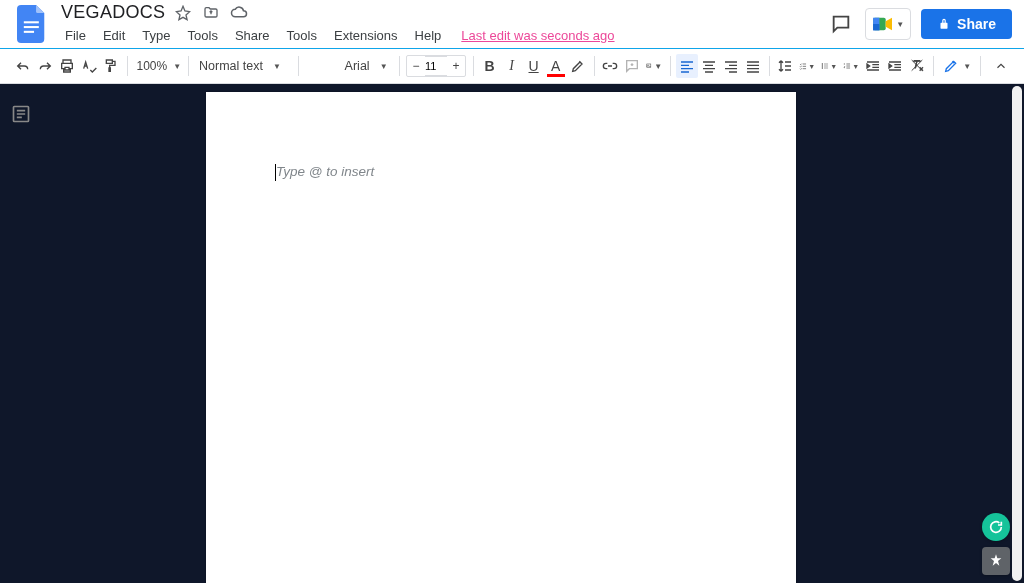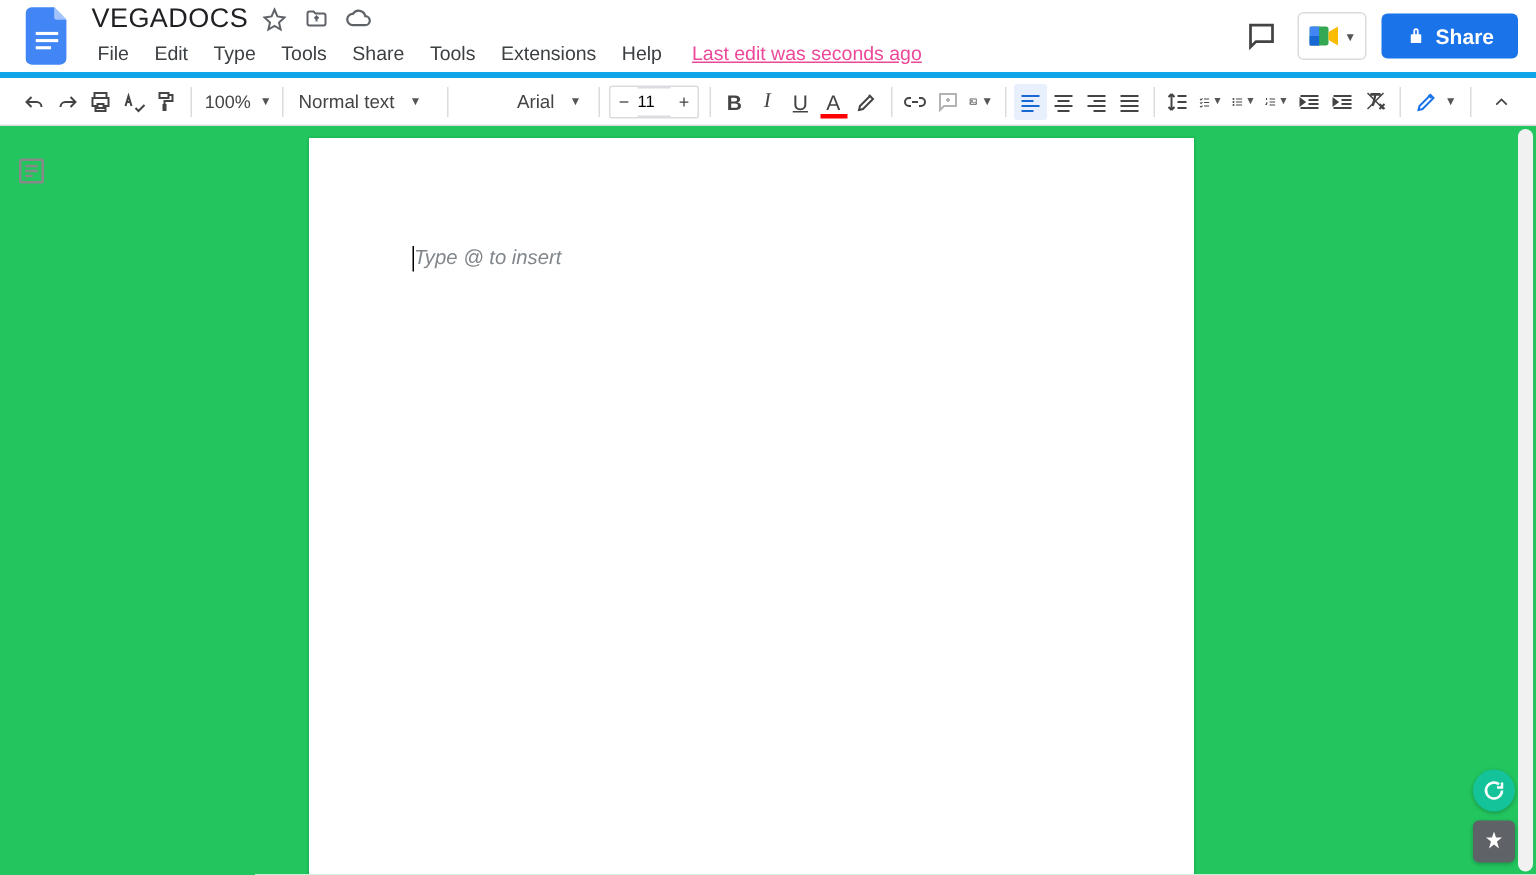--- a/index.html
+++ b/index.html
@@ -15,38 +15,38 @@
 .title-icon { width: 20px; height: 20px; color: #5f6368; display:flex; align-items:center; justify-content:center;}
 .menu-row { display: flex; gap: 3px; padding-left: 4px; height: 24px; align-items: center;}
 .menu-item { font-size: 13px; color: #3c4043; padding: 4px 7px; border-radius: 4px; cursor: pointer;}
 .last-edit { font-size: 13px; color: #ec4899; text-decoration: underline; margin-left: 10px;}
 .header-right { display: flex; align-items: center; gap: 10px; margin-left: auto; }
 .comment-btn { width: 28px; height: 28px; color: #444; display: flex; align-items: center; justify-content: center; }
 .meet-btn { display: flex; align-items: center; gap: 2px; padding: 3px 6px; border: 1px solid #dadce0; border-radius: 4px; height: 32px;}
 .share-btn { background: #1a73e8; color: #fff; border-radius: 4px; padding: 7px 16px; display: flex; align-items: center; gap: 6px; font-size: 14px; font-weight: 700;}
 
 
-.toolbar { height: 36px; border-top: 4px solid #0ea5e9; border-bottom: 1px solid #dadce0; display: flex; align-items: center; padding: 0 12px 0 12px; background:#fff;}
+.toolbar { height: 36px; border-top: 1px solid #0ea5e9; border-bottom: 1px solid #dadce0; display: flex; align-items: center; padding: 0 12px 0 12px; background:#fff;}
 .tbtn { min-width: 22px; height: 24px; padding: 0 3px; display: flex; align-items: center; justify-content: center; color: #444; cursor: pointer; border-radius: 2px;}
 .tsep { width: 1px; height: 20px; background: #dadce0; margin: 0 5px;}
 .zoom-select { font-size: 12px; color: #444; display: flex; align-items: center; gap: 6px; padding: 0 4px; min-width: 50px;}
 .style-select { font-size: 12.5px; color: #444; display: flex; align-items: center; gap: 10px; padding: 0 6px; min-width: 100px;}
 .font-select { font-size: 12.5px; color: #444; display: flex; align-items: center; gap: 10px; padding: 0 6px; min-width: 90px; justify-content: flex-end;}
 .dd-arrow { font-size: 8px; color: #555; }
 .font-size-box { display: flex; align-items: center; border: 1px solid #dadce0; border-radius: 2px; height: 22px; margin: 0 2px;}
 .font-size-btn { width: 18px; text-align: center; font-size: 12px; color:#444;}
 .font-size-input { width: 22px; text-align: left; font-size: 11px; border: 1px solid #dadce0; border-left: none; border-right: none; height: 20px; outline: none; }
 .text-color { position: relative;}
 .underline-bar { position: absolute; bottom: 1px; left: 2px; right: 2px; height: 3px; background: #ff0000;}
 .active { background: #e8f0fe; color: #1967d2;}
 .tool-right { margin-left: auto; display: flex; align-items: center; gap: 4px;}
 .edit-mode { display: flex; align-items: center; gap: 4px; color: #1a73e8;}
 
 
-.workspace { position: relative; height: calc(583px - 48px - 36px); background: #22c55e; overflow: hidden; }
+.workspace { position: relative; height: calc(583px - 48px - 36px); background: #0f172a; overflow: hidden; }
 .left-rail { position: absolute; left: 0; top: 0; width: 44px; height: 100%; display: flex; justify-content: center; padding-top: 20px;}
 .outline-btn { width: 22px; height: 22px; color: #888;}
 .page { position: absolute; left: 206px; top: 8px; width: 590px; height: 570px; background: #fff; box-shadow: 0 0 0 1px rgba(0,0,0,0.05), 0 1px 2px rgba(0,0,0,0.1); padding: 72px 70px;}
 .editor-placeholder { color: #80868b; font-size: 13.5px; font-style: italic; position: relative;}
 .cursor { position: absolute; left: -1px; top: 0; width: 1px; height: 17px; background: #000;}
 .scrollbar-v { position: absolute; right: 2px; top: 2px; width: 10px; bottom: 2px; background: #f1f1f1; border-radius: 5px;}
 .float-btn { position: absolute; right: 14px; width: 28px; height: 28px; border-radius: 50%; display: flex; align-items: center; justify-content: center; box-shadow: 0 1px 3px rgba(0,0,0,0.25);}
 .grammarly { bottom: 42px; background: #15c39a; color: #fff;}
 .explore { bottom: 8px; background: #5f6368; color: #fff; border-radius: 4px;}
 svg { display: block; }

